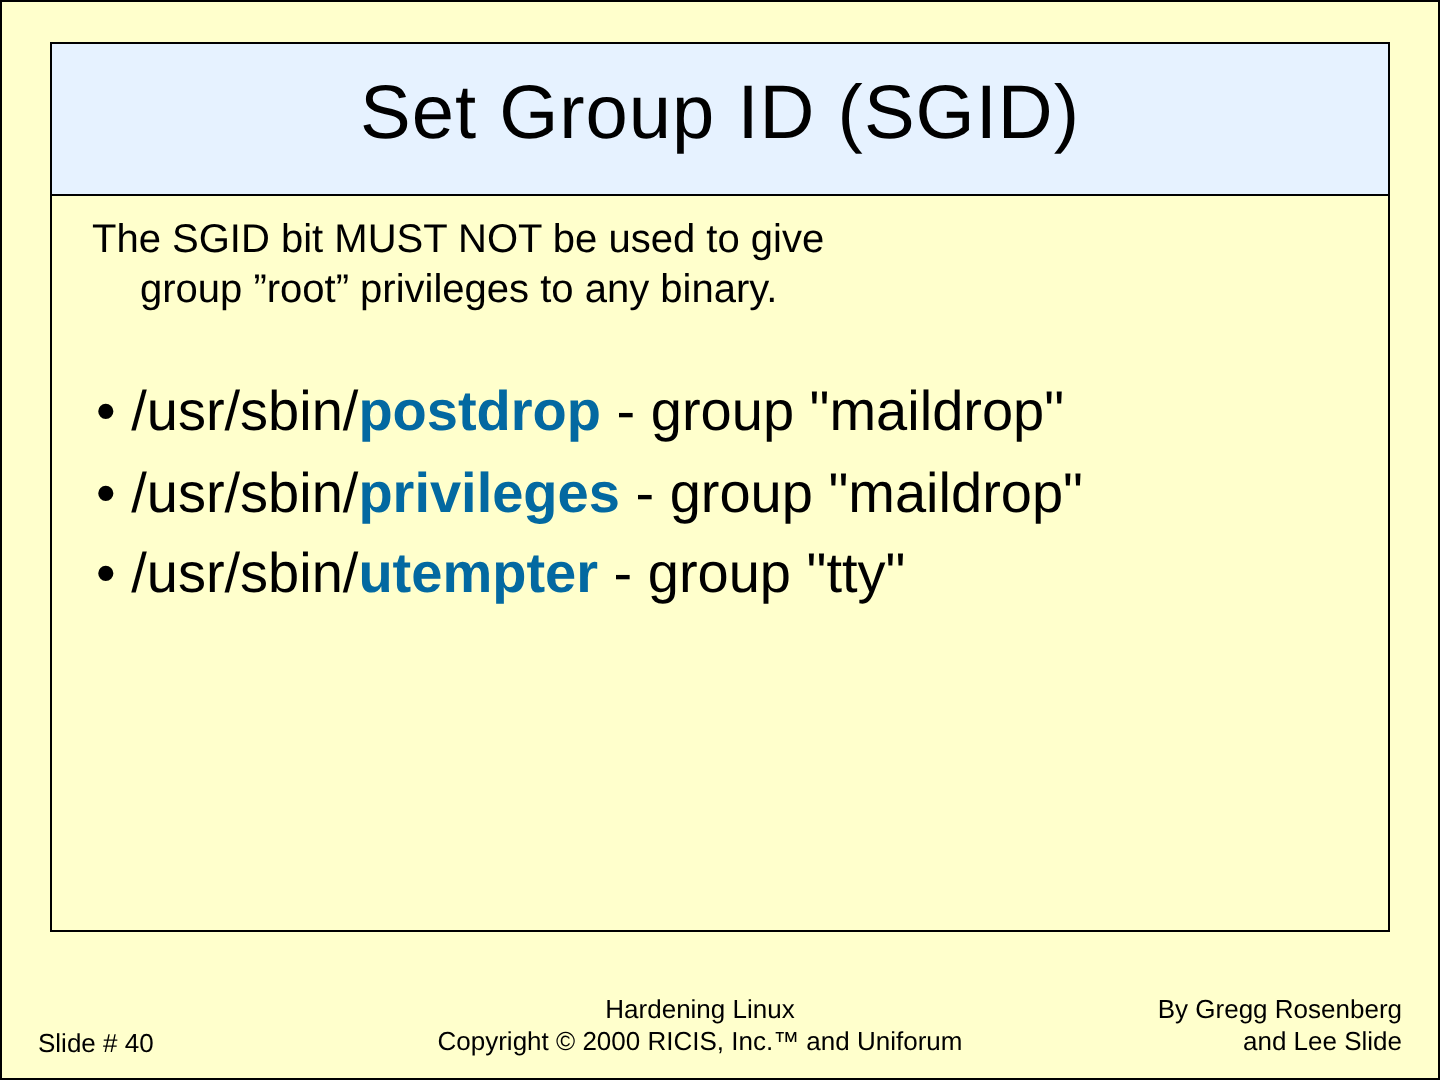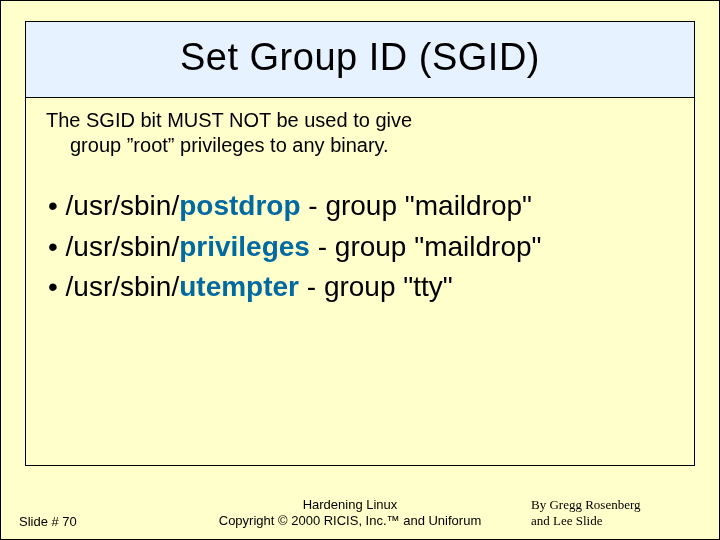--- a/index.html
+++ b/index.html
@@ -61,21 +61,21 @@
     position: absolute;
     left: 0; right: 0; bottom: 10px;
     display: flex;
     align-items: flex-end;
     padding: 0 18px;
     font-size: 13px;
     color: #000;
   }
   .footer .left { flex: 0 0 150px; }
   .footer .center { flex: 1; text-align: center; line-height: 1.25; }
-  .footer .right { flex: 0 0 170px; line-height: 1.25; font-family: Liberation Serif, serif; }
+  .footer .right { flex: 0 0 170px; text-align: right; line-height: 1.25; }
 </style>
 </head>
 <body>
 
 <div class="slide">
 
   <div class="title-box">
     <h1>Set Group ID (SGID)</h1>
   </div>
 
@@ -93,21 +93,21 @@
         <span>/usr/sbin/</span><span class="cmd bold">privileges</span><span> - group "maildrop"</span>
       </li>
       <li>
         <span>/usr/sbin/</span><span class="cmd bold">utempter</span><span> - group "tty"</span>
       </li>
     </ul>
   </div>
 
   <div class="footer">
     <div class="left">
-      <span>Slide # 70</span>
+      <span>Slide # 40</span>
     </div>
     <div class="center">
       <div>Hardening Linux</div>
       <div>Copyright © 2000 RICIS, Inc.™ and Uniforum</div>
     </div>
     <div class="right">
       <div>By Gregg Rosenberg</div>
       <div>and Lee Slide</div>
     </div>
   </div>

